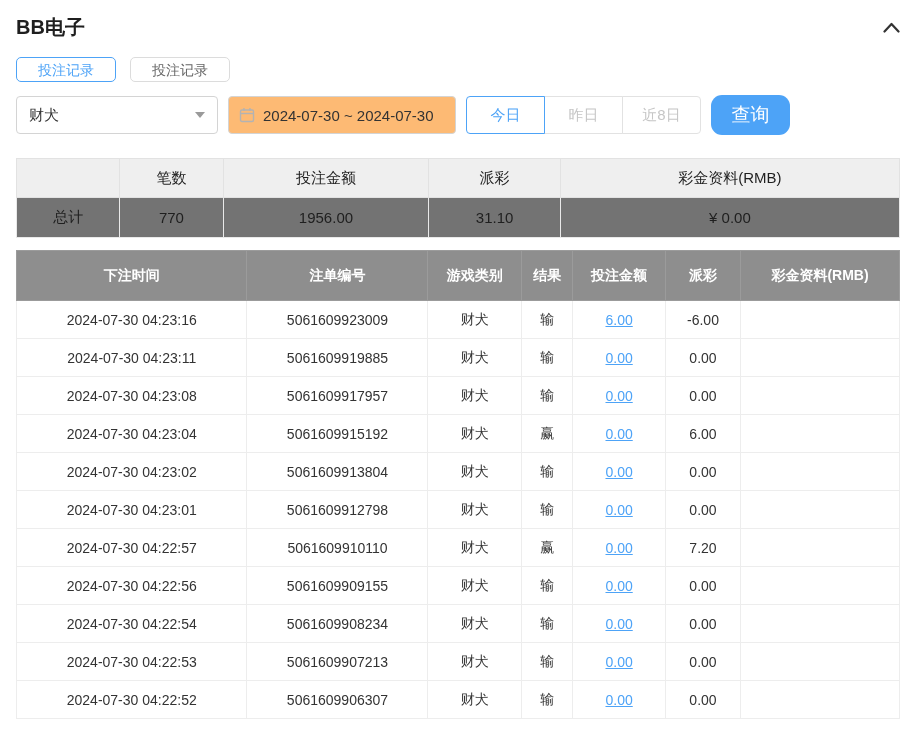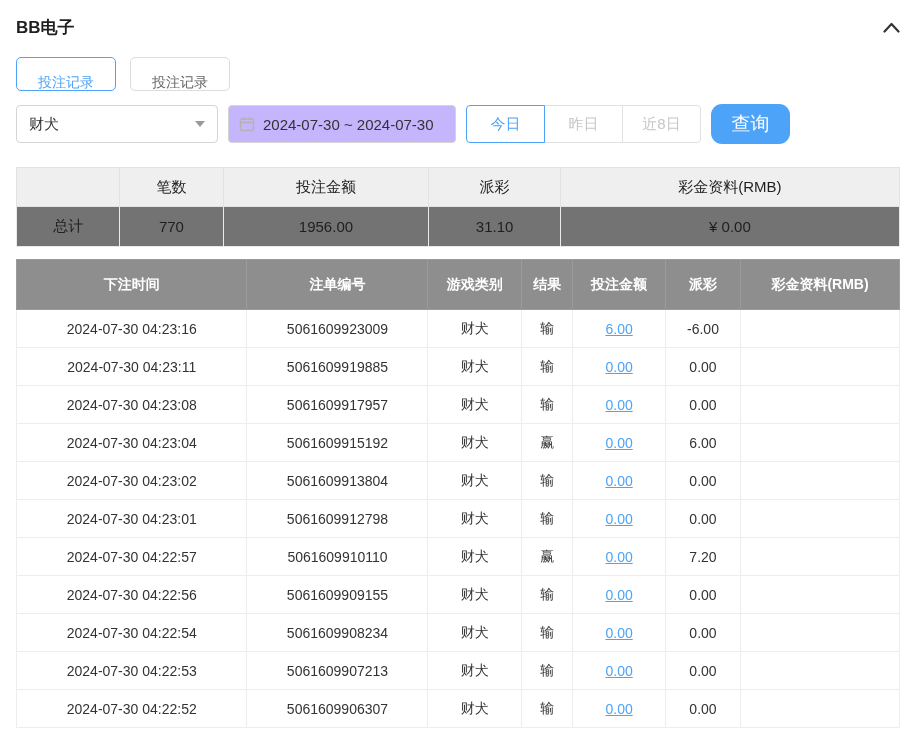--- a/index.html
+++ b/index.html
@@ -6,46 +6,46 @@
   html,body { background:#fff; }
   body {
     width:916px; height:747px; overflow:hidden;
     font-family:"Liberation Sans","DejaVu Sans",sans-serif;
     color:#222;
   }
   .page { padding:14px 16px 0 16px; }
 
   
   .panel-header { display:flex; justify-content:space-between; align-items:center; height:26px; }
-  .title { font-size:17px; font-weight:bold; color:#1f1f1f; }
+  .title { font-size:20px; font-weight:bold; color:#1f1f1f; }
   .collapse-btn { cursor:pointer; display:flex; align-items:center; }
 
   
   .tabs { margin-top:17px; display:flex; gap:14px; }
   .tab {
-    height:25px; padding:16px 21px; font-size:14px; background:#fff;
+    height:25px; padding:4px 21px; font-size:14px; background:#fff;
     border:1px solid #dcdcdc; border-radius:5px; color:#666; cursor:pointer;
   }
   .tab.active { border-color:var(--accent); color:var(--accent); }
 
   
   .filters { margin-top:13px; display:flex; align-items:center; }
   .select {
     width:202px; height:38px; border:1px solid #d4d4d4; border-radius:4px;
     display:flex; align-items:center; justify-content:space-between;
     padding:0 12px; font-size:15px; color:#333; cursor:pointer; background:#fff;
   }
   .caret {
     width:0; height:0; border-left:5px solid transparent;
     border-right:5px solid transparent; border-top:6px solid #9a9a9a;
   }
   .date-input {
     margin-left:10px; width:228px; height:38px; border:1px solid #d4d4d4;
     border-radius:4px; display:flex; align-items:center; padding:0 10px;
-    gap:8px; font-size:15px; color:#333; cursor:pointer; background:#c4b5fd;
+    gap:8px; font-size:15px; color:#333; cursor:pointer; background:#fdba74;
   }
   .btn-group { margin-left:10px; display:flex; }
   .btn-group button {
     width:79px; height:38px; background:#fff; border:1px solid #e2e2e2;
     font-size:15px; color:#c6c6c6; cursor:pointer; margin-left:-1px;
     font-family:inherit;
   }
   .btn-group button:first-child { border-radius:4px 0 0 4px; margin-left:0; }
   .btn-group button:last-child { border-radius:0 4px 4px 0; }
   .btn-group button.active { border-color:var(--accent); color:var(--accent); position:relative; z-index:1; }

